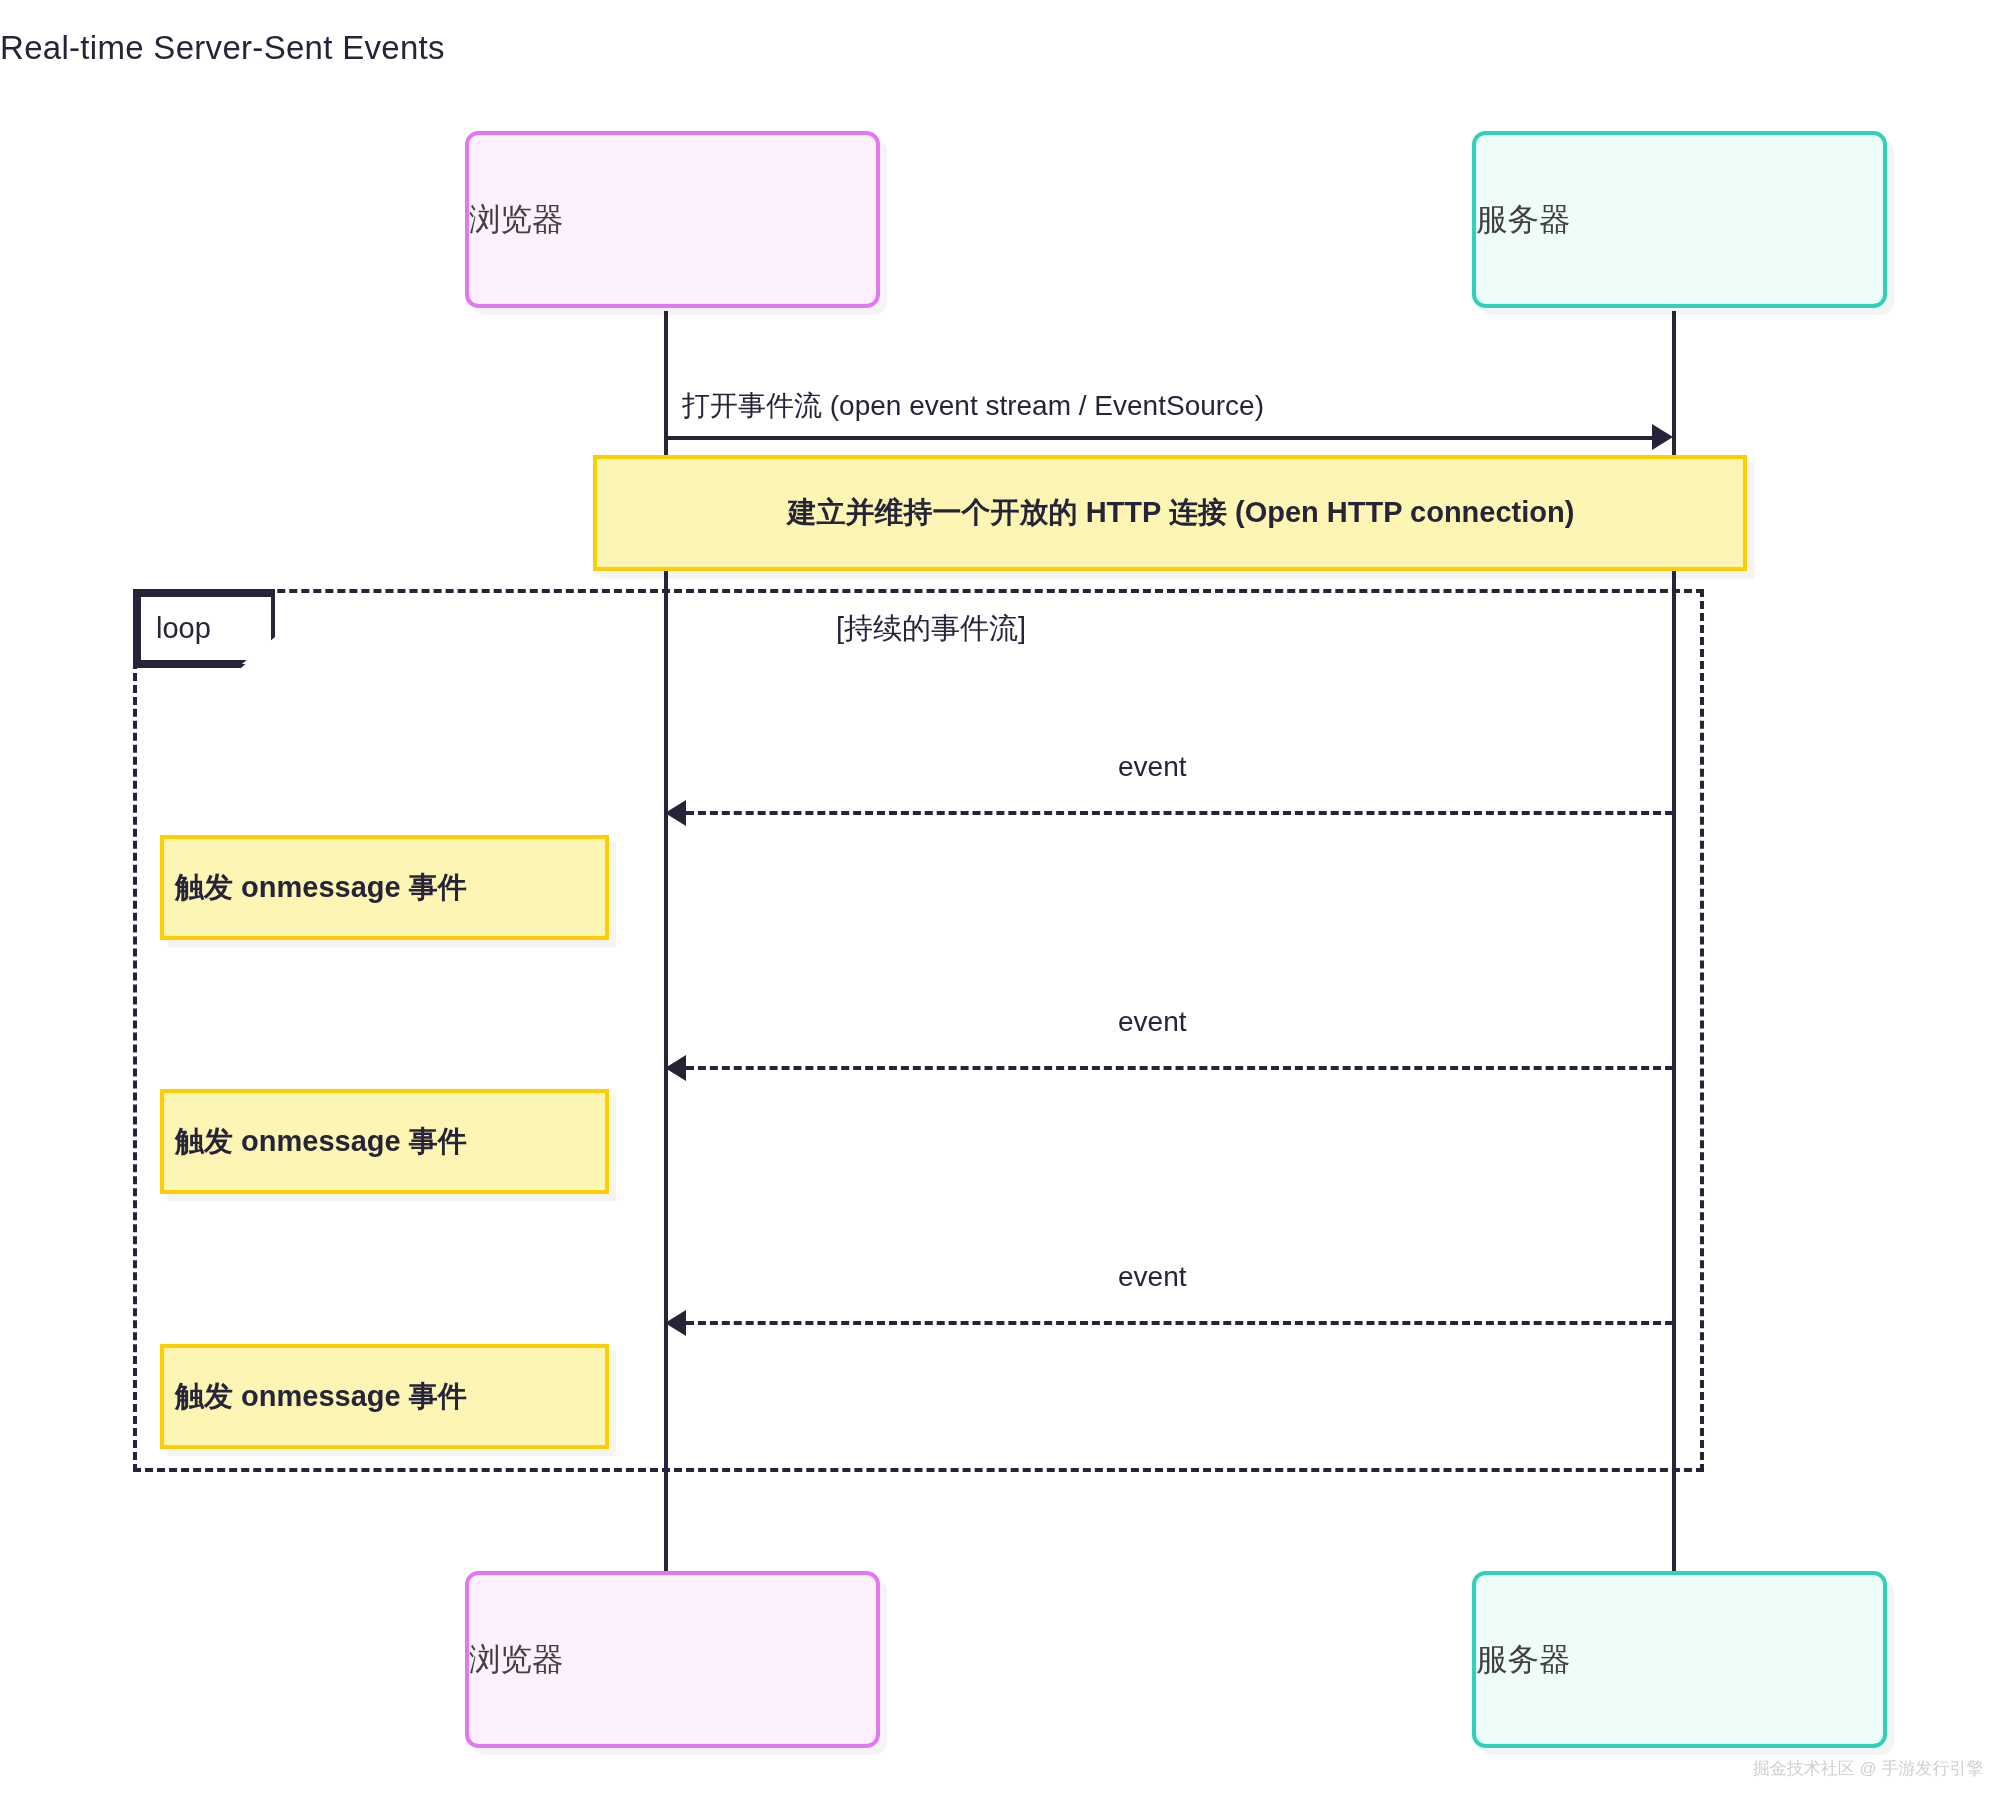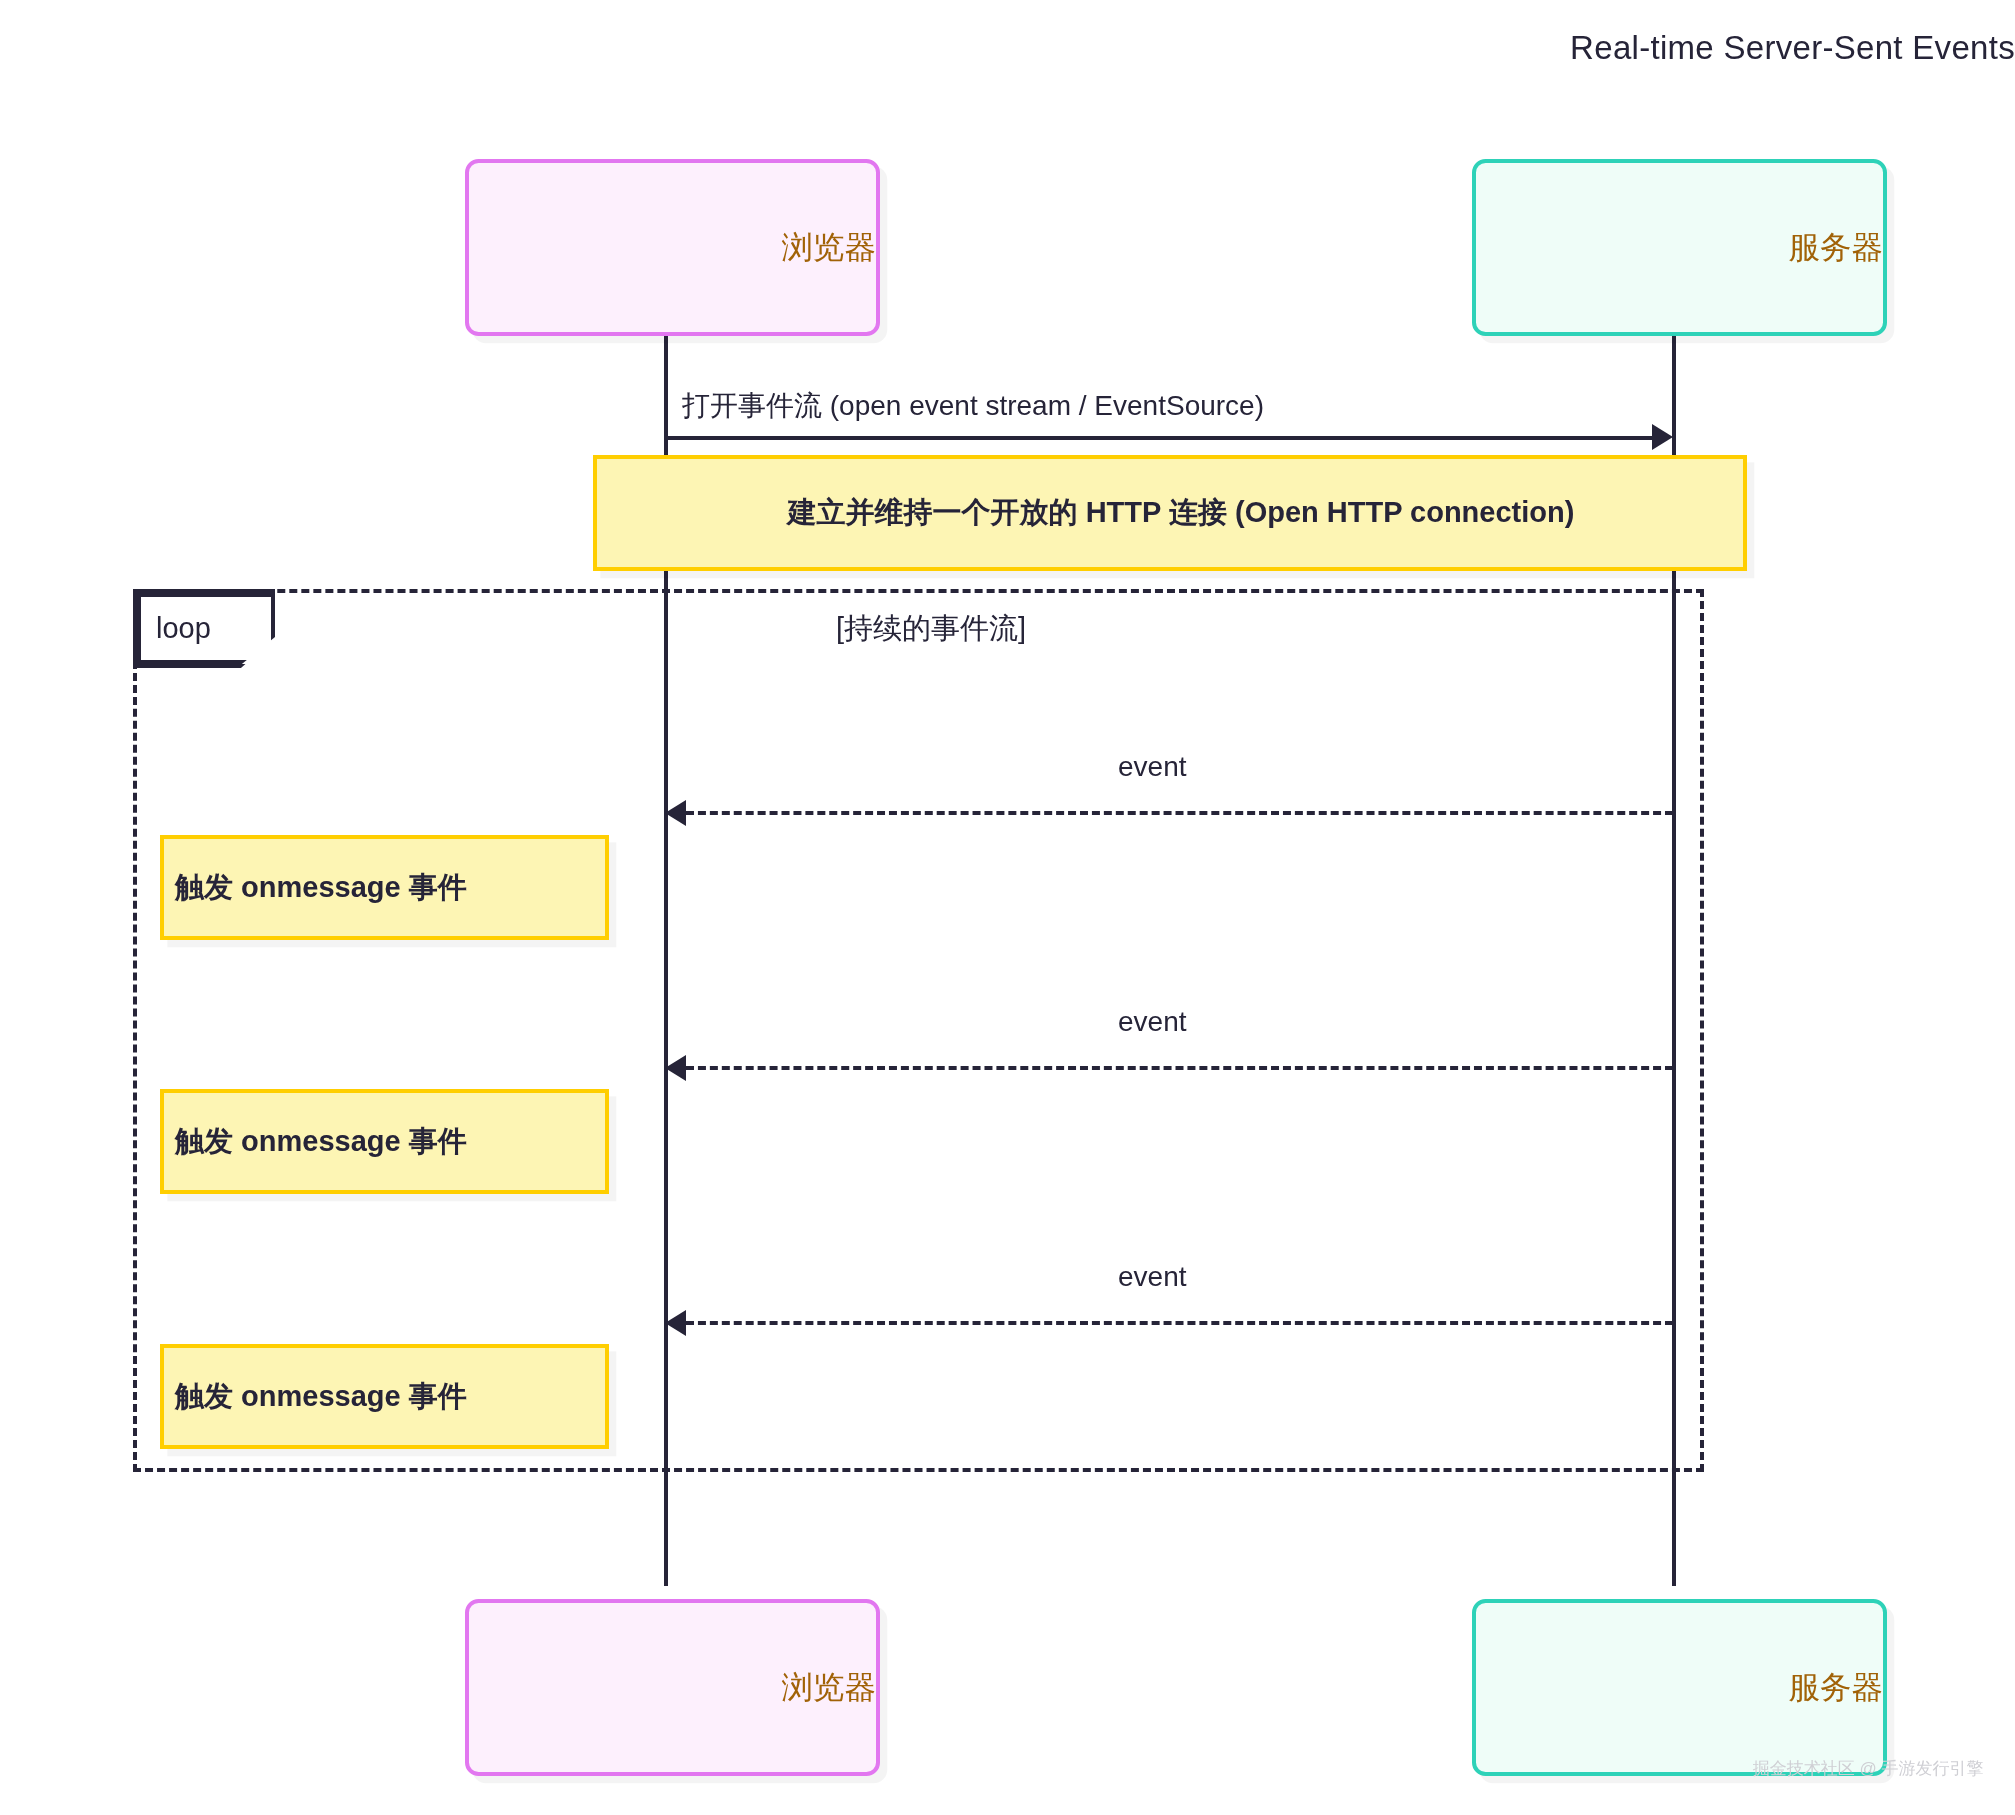--- a/index.html
+++ b/index.html
@@ -18,42 +18,41 @@
     background: #ffffff;
     overflow: hidden;
   }
 
   
   #diagram-title {
     position: absolute;
     left: 0;
     top: 29px;
     width: 2015px;
-    text-align: right;
+    text-align: left;
     font-size: 33px;
     letter-spacing: 0.3px;
     color: #262438;
     white-space: nowrap;
   }
 
   
   .participant {
     position: absolute;
     box-sizing: border-box;
     border-radius: 13.6px;
     border-width: 4.7px;
     border-style: solid;
     display: flex;
     align-items: center;
-    justify-content: flex-end;
+    justify-content: flex-start;
     font-size: 31.5px;
-    color: #a16207;
+    color: #404040;
     box-shadow: 7.3px 7.3px 0 rgba(0,0,0,0.045);
     z-index: 6;
-    margin-top: 28px;
   }
   .participant.browser {
     border-color: #e277f0;
     background: #fdf0fd;
   }
   .participant.server {
     border-color: #2ed2b8;
     background: #effdf8;
   }
 

